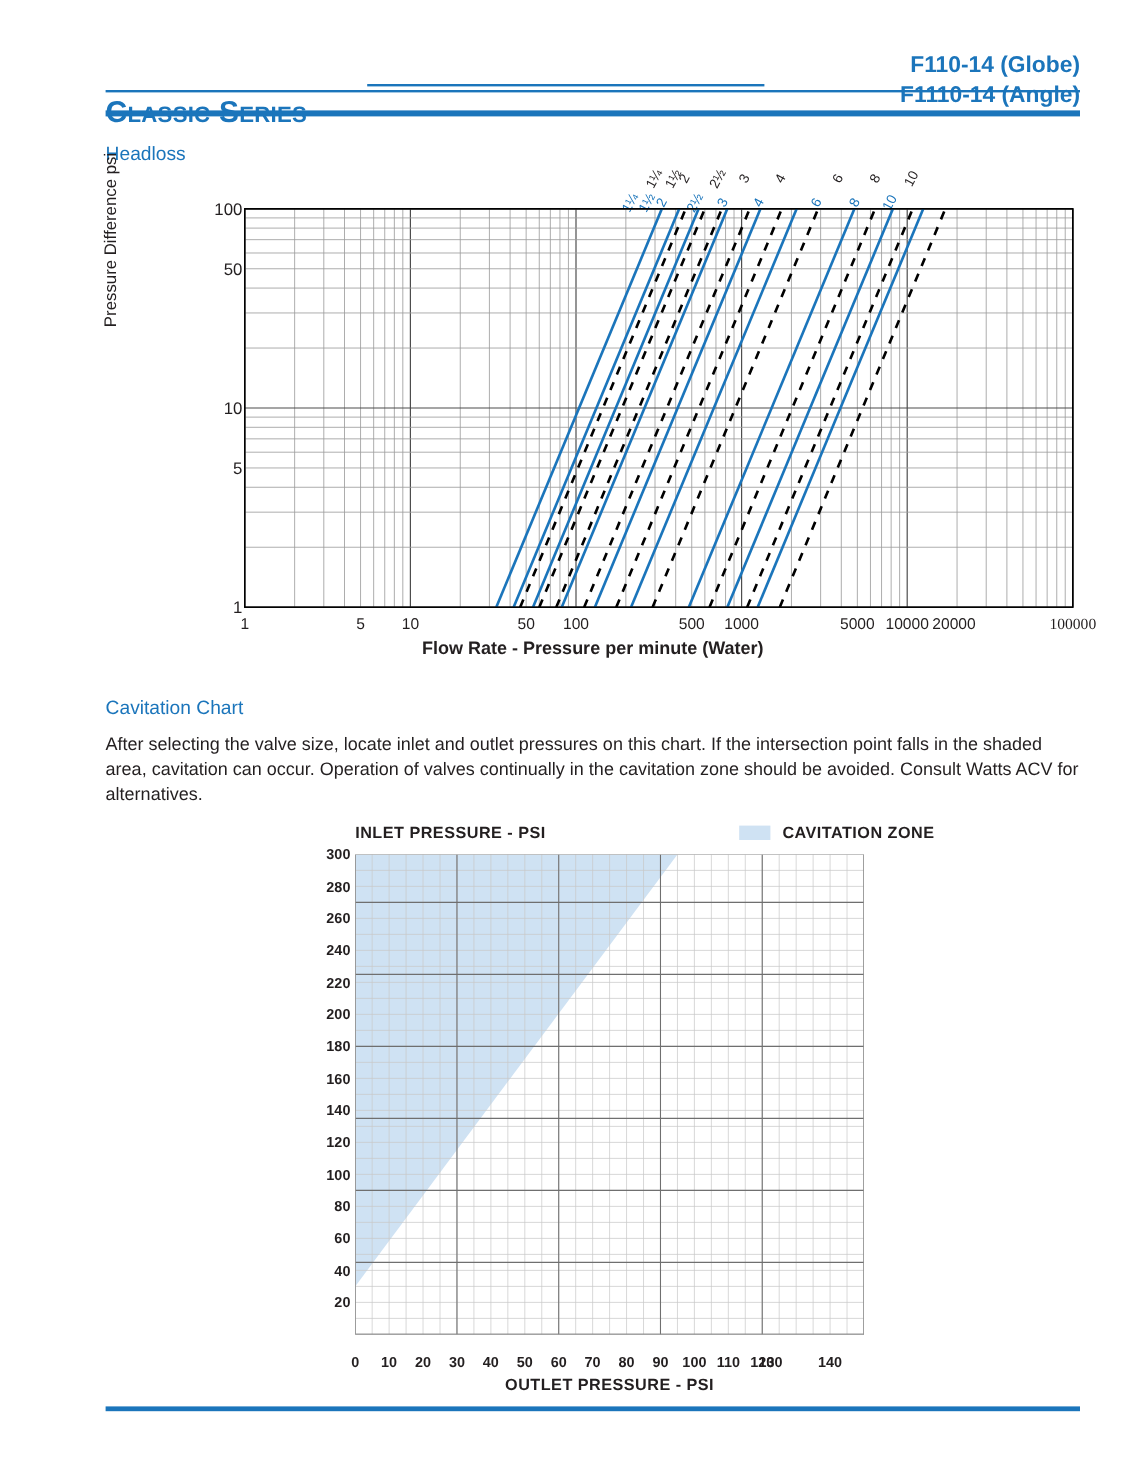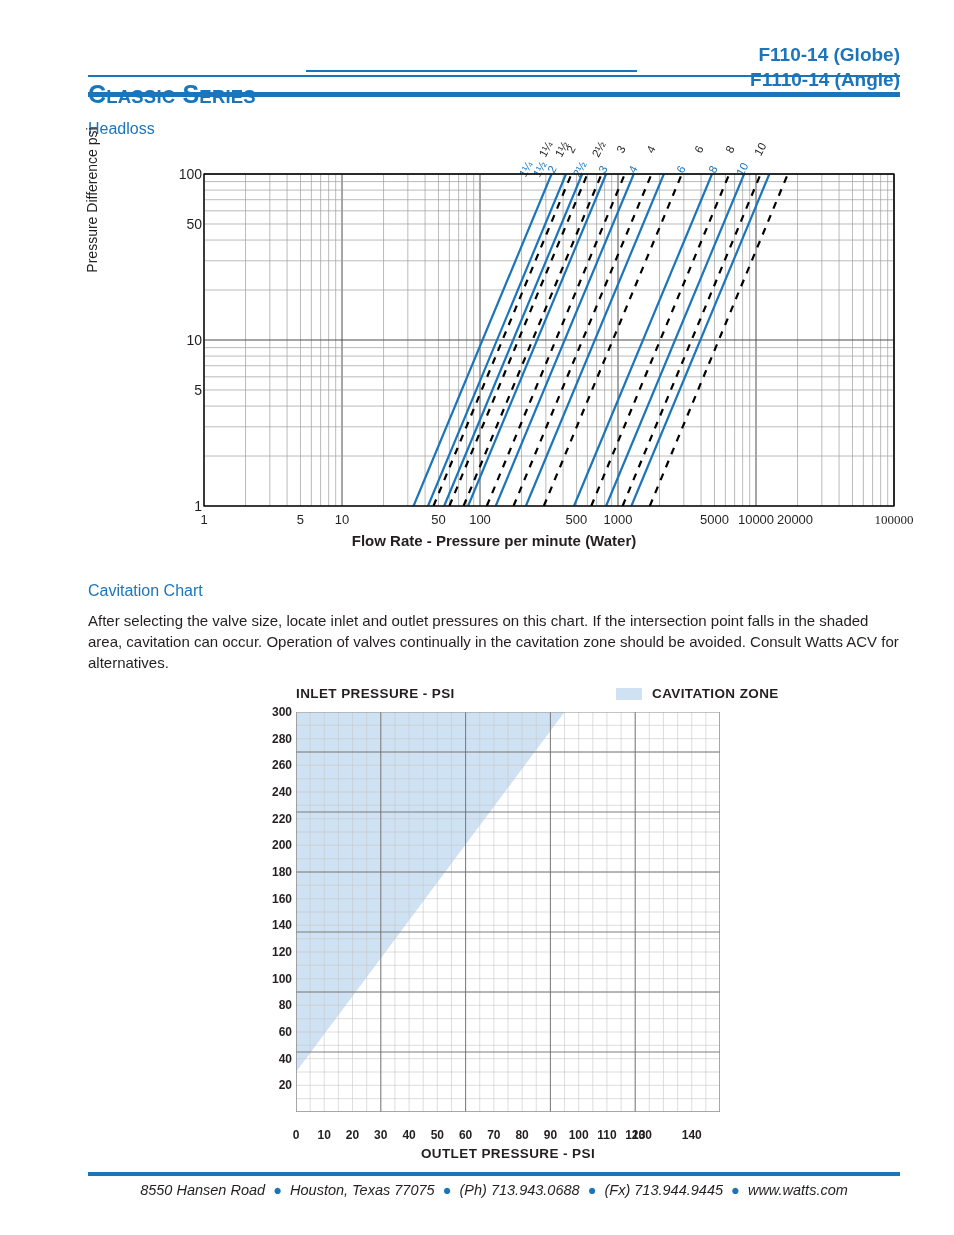--- a/index.html
+++ b/index.html
@@ -346,24 +346,13 @@
       <div class="cav-xtick" style="left: 254.4px;">90</div>
       <div class="cav-xtick" style="left: 282.667px;">100</div>
       <div class="cav-xtick" style="left: 310.933px;">110</div>
       <div class="cav-xtick" style="left: 339.2px;">120</div>
       <div class="cav-xtick" style="left: 346px;">130</div>
       <div class="cav-xtick" style="left: 395.733px;">140</div>
     </div>
   <div class="cav-xlabel">OUTLET PRESSURE - PSI</div>
 
   <div class="ftr-bar"></div>
-  <div class="ftr">
-    <span>8550 Hansen Road</span>
-    <b class="dot">&nbsp;●&nbsp;</b>
-    <span>Houston, Texas 77075</span>
-    <b class="dot">&nbsp;●&nbsp;</b>
-    <span>(Ph) 713.943.0688</span>
-    <b class="dot">&nbsp;●&nbsp;</b>
-    <span>(Fx) 713.944.9445</span>
-    <b class="dot">&nbsp;●&nbsp;</b>
-    <span>www.watts.com</span>
-  </div>
 </div>
 
 </body></html>

